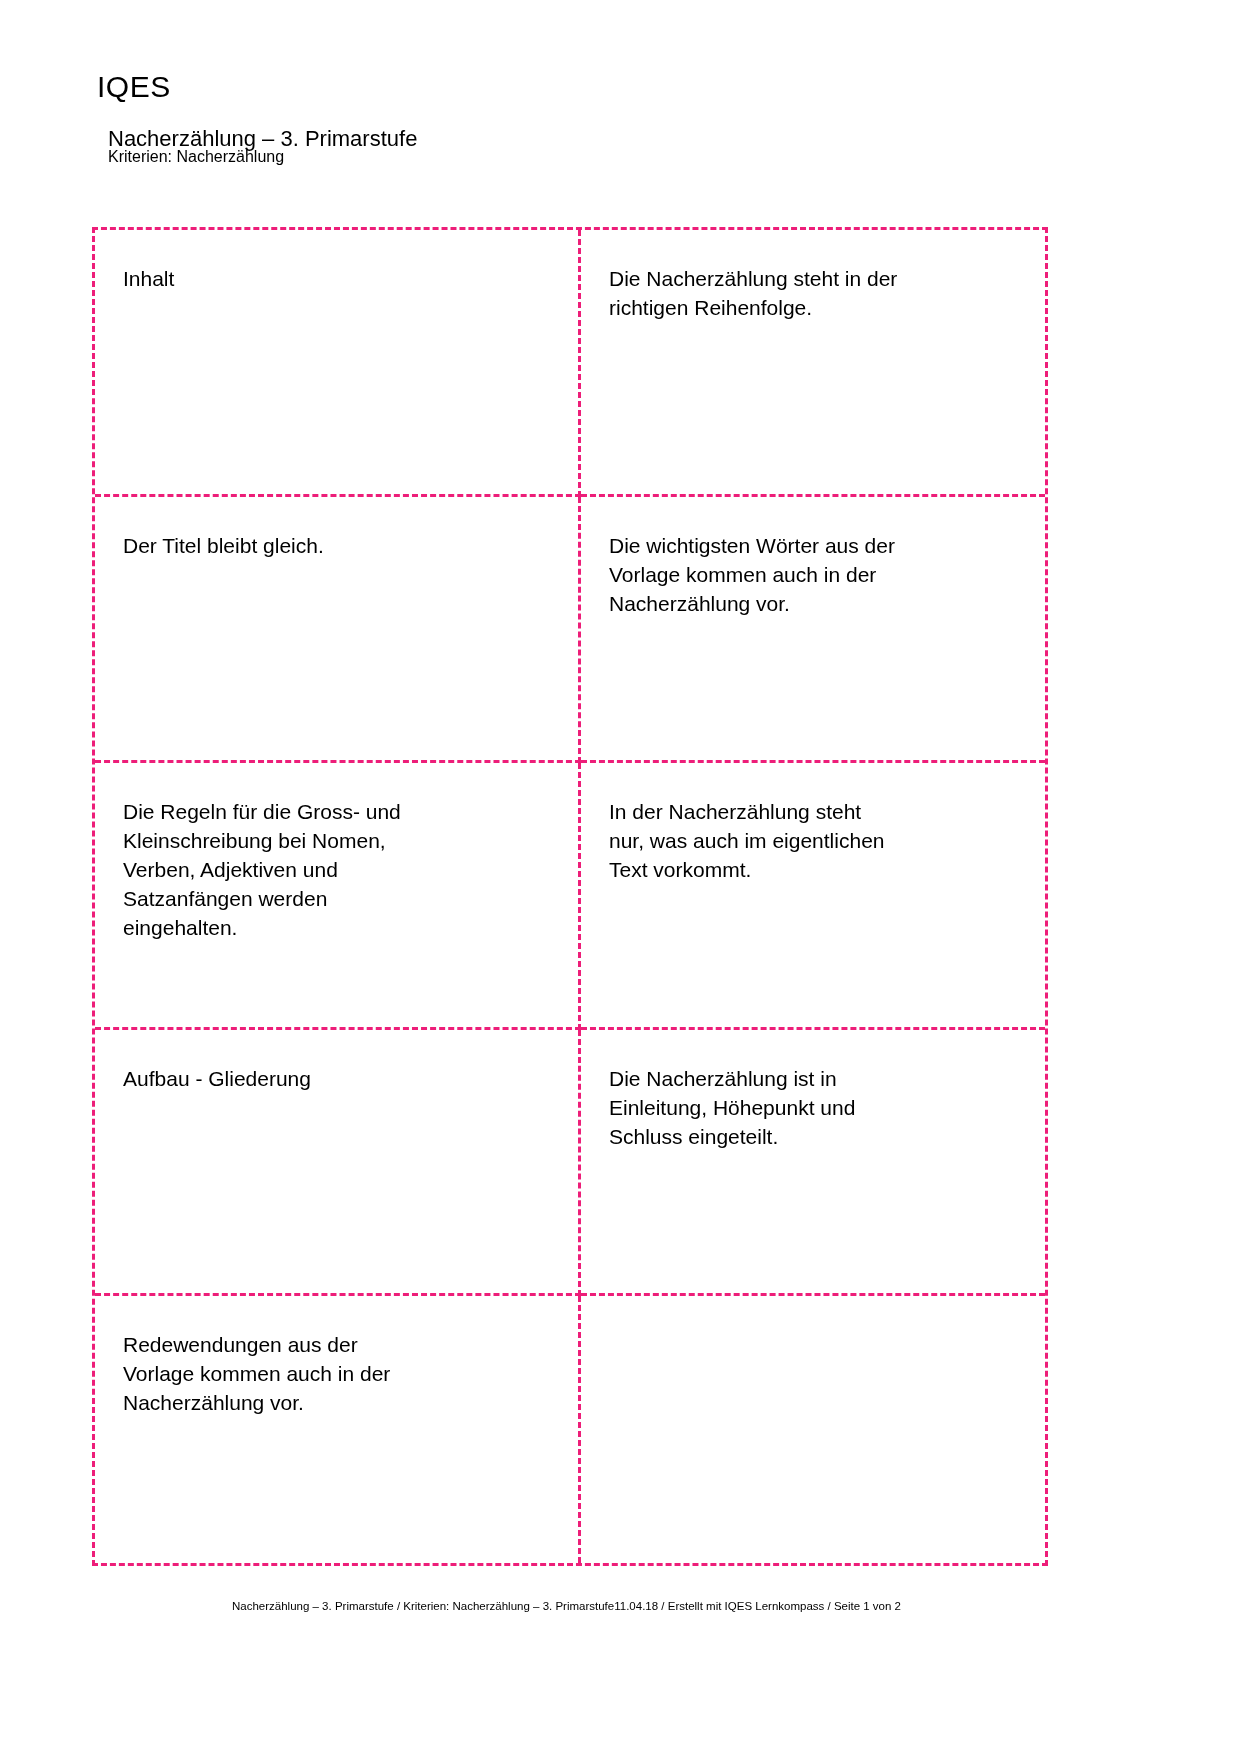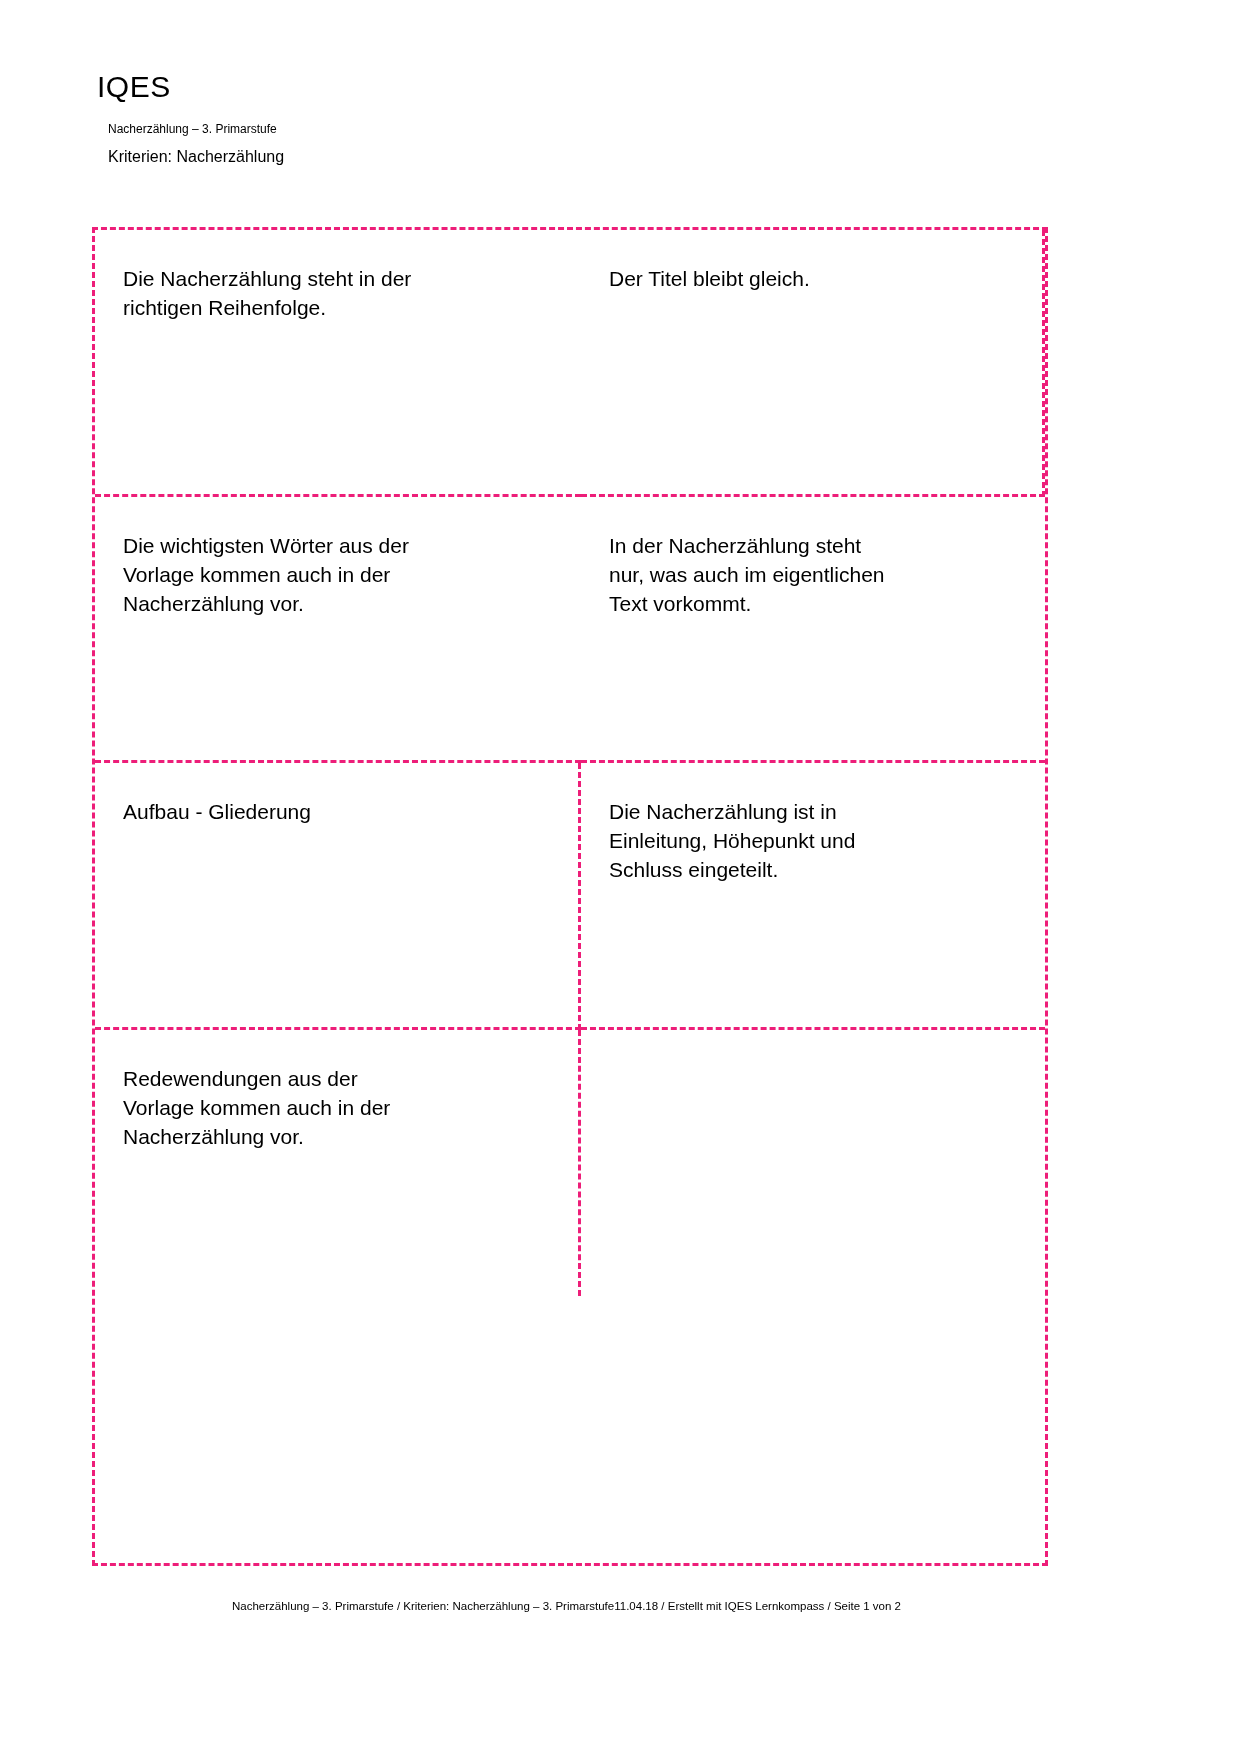--- a/index.html
+++ b/index.html
@@ -29,22 +29,22 @@
     left:97px;
     top:70px;
     font-size:30px;
     line-height:34px;
     letter-spacing:0.5px;
     color:#000;
   }
   .subtitle{
     position:absolute;
     left:108px;
-    top:118px;
-    font-size:12px;
+    top:128px;
+    font-size:22px;
     line-height:22px;
     text-align:center;
   }
   .title{
     position:absolute;
     left:108px;
     top:142px;
     font-size:16px;
     line-height:30px;
   }
@@ -91,28 +91,34 @@
 </head>
 <body>
 
 <div class="page">
 
   <div class="logo">IQES</div>
   <div class="subtitle">Nacherzählung – 3. Primarstufe</div>
   <div class="title">Kriterien: Nacherzählung</div>
 
   <div class="grid">
+    <div class="cell col-left  row-mid">Inhalt</div>
     <div class="cell col-right row-mid">Die Nacherzählung steht in der
 richtigen Reihenfolge.</div>
 
     <div class="cell col-left  row-mid">Der Titel bleibt gleich.</div>
     <div class="cell col-right row-mid">Die wichtigsten Wörter aus der
 Vorlage kommen auch in der
 Nacherzählung vor.</div>
 
+    <div class="cell col-left  row-mid">Die Regeln für die Gross- und
+Kleinschreibung bei Nomen,
+Verben, Adjektiven und
+Satzanfängen werden
+eingehalten.</div>
     <div class="cell col-right row-mid">In der Nacherzählung steht
 nur, was auch im eigentlichen
 Text vorkommt.</div>
 
     <div class="cell col-left  row-mid">Aufbau - Gliederung</div>
     <div class="cell col-right row-mid">Die Nacherzählung ist in
 Einleitung, Höhepunkt und
 Schluss eingeteilt.</div>
 
     <div class="cell col-left ">Redewendungen aus der

